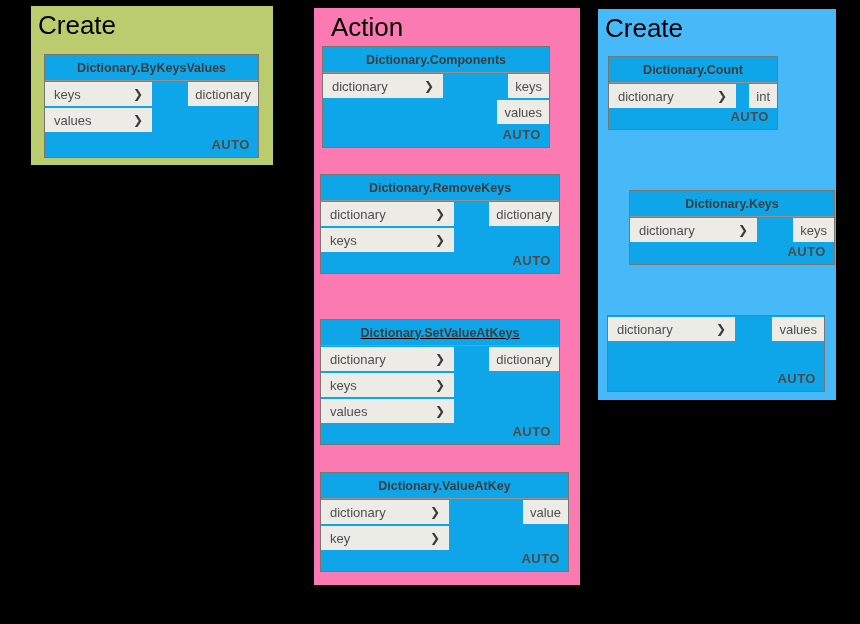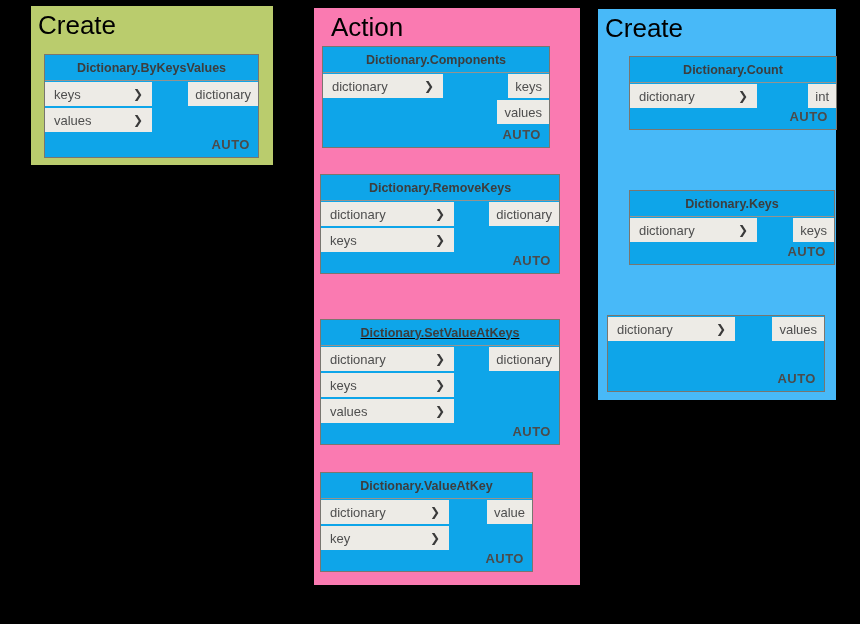--- a/index.html
+++ b/index.html
@@ -28,22 +28,22 @@
   .port.out{padding:0 7px;}
   .chevron{font-weight:bold;font-size:12px;color:#3a3a3a;font-family:"DejaVu Sans",sans-serif;}
   .lacing{position:absolute;right:8px;bottom:5px;font-size:13px;font-weight:bold;
           color:#4b4b4b;letter-spacing:0.5px;}
 
   
   #n1{left:44px;top:54px;width:215px;height:104px;}
   #n2{left:322px;top:46px;width:228px;height:102px;}
   #n3{left:320px;top:174px;width:240px;height:100px;}
   #n4{left:320px;top:319px;width:240px;height:126px;text-decoration:underline;}
-  #n5{left:320px;top:472px;width:213px;height:100px;}
-  #n6{left:608px;top:56px;width:208px;height:74px;margin-left:21px;}
+  #n5{left:320px;top:472px;width:249px;height:100px;}
+  #n6{left:608px;top:56px;width:170px;height:74px;}
   #n7{left:629px;top:190px;width:206px;height:75px;}
   #n8{left:607px;top:315px;width:218px;height:77px;}
 
   
   #n1 .ports-in{width:107px;}
   #n2 .ports-in{width:120px;}
   #n3 .ports-in,#n4 .ports-in{width:133px;}
   #n5 .ports-in{width:128px;}
   #n6 .ports-in,#n7 .ports-in,#n8 .ports-in{width:127px;}
   .ports-in .port{width:100%;}

